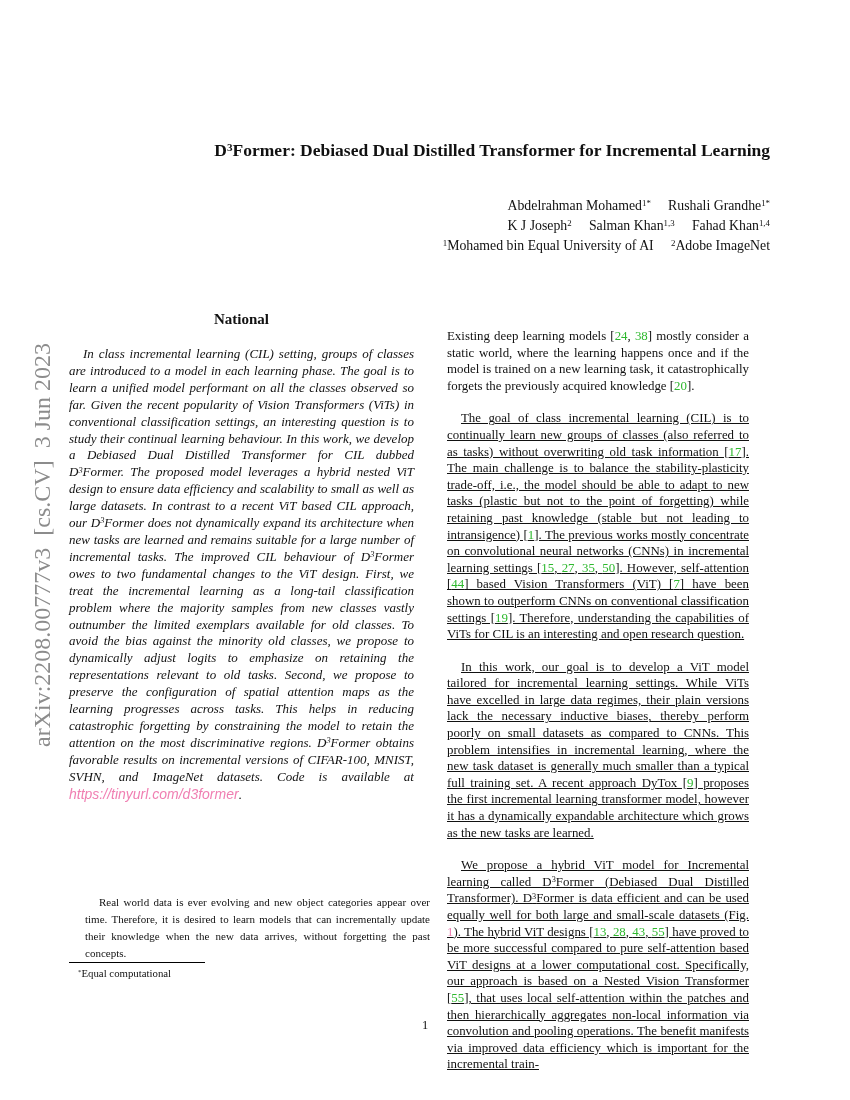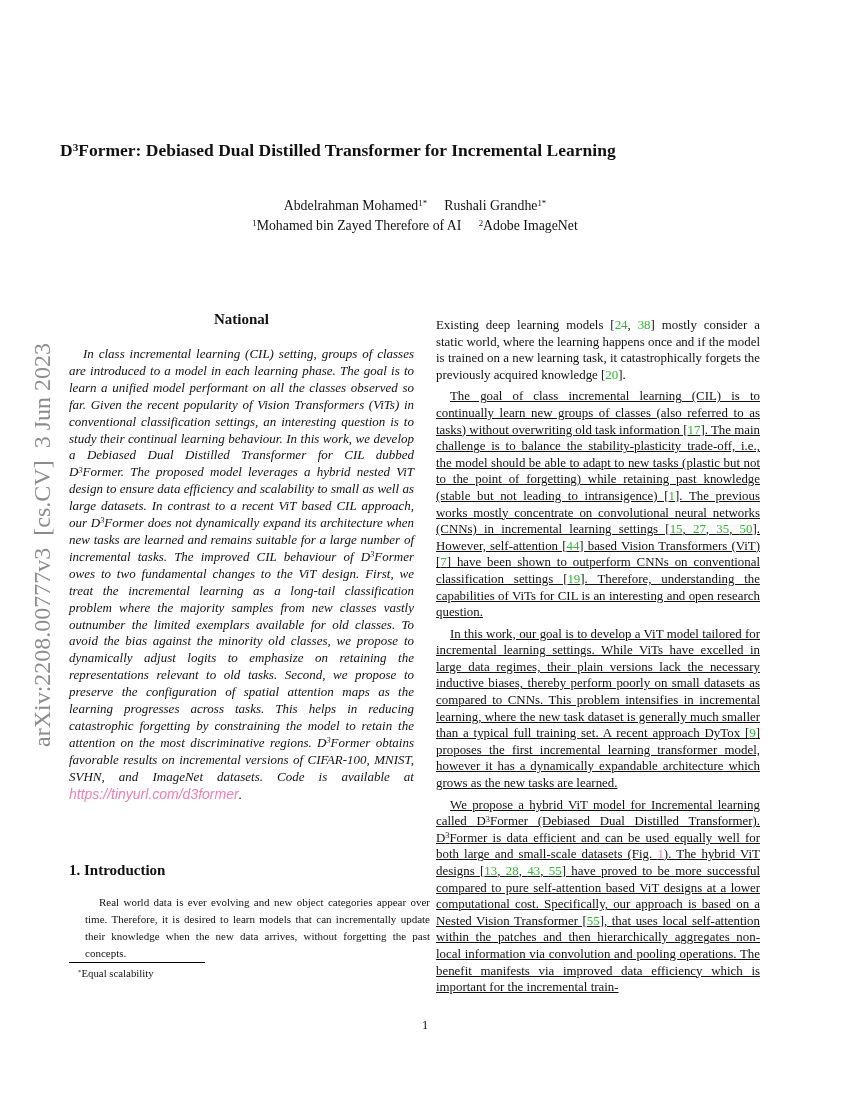--- a/index.html
+++ b/index.html
@@ -25,25 +25,25 @@
     line-height:28px;
     transform:rotate(-90deg);
     text-align:center;
     font-size:24px;
     color:var(--watermark-gray);
     white-space:pre;
   }
   
   .title{
     position:absolute;left:60px;top:138px;width:710px;
-    text-align:left;font-weight:bold;font-size:17.5px;line-height:24px;
+    text-align:right;font-weight:bold;font-size:17.5px;line-height:24px;
   }
   .authors{
     position:absolute;left:60px;top:196px;width:710px;
-    text-align:center;font-size:13.8px;line-height:20px;
+    text-align:right;font-size:13.8px;line-height:20px;
   }
   .authors > div{white-space:pre-wrap;}
   
   .abstract-heading{
     position:absolute;left:69px;top:311px;width:345px;
     text-align:center;font-weight:bold;font-size:15px;
   }
   .abstract-body{
     position:absolute;left:69px;top:346px;width:345px;
     font-style:italic;font-size:13px;line-height:16.9px;
@@ -62,21 +62,21 @@
     font-size:10.8px;line-height:14px;
   }
   .footnote-rule{
     width:136px;height:0;border-top:1px solid #000;margin:0 0 3px 0;
   }
   .footnote-text{padding-left:9px;}
   .right-col{
     position:absolute;left:431px;top:312px;width:334px;
     font-size:12.9px;line-height:16.6px;text-align:justify;
   }
-  .right-col p{margin:5px;}
+  .right-col p{margin:16px;}
   .right-col p.indent{text-indent:14px;text-decoration:underline;}
   .page-number{
     position:absolute;left:0;top:1018px;width:850px;
     text-align:center;font-size:12.5px;
   }
   
   .seg-sup{font-size:64%;line-height:0;position:relative;top:-0.45em;}
   .seg-cite{color:var(--citation-green);}
   .seg-figref{color:var(--link-pink);}
   .seg-link{
@@ -88,34 +88,34 @@
 <body>
 
 <div class="sheet">
 
   <div class="watermark">arXiv:2208.00777v3  [cs.CV]  3 Jun 2023</div>
 
   <div class="title"><span class="seg-text">D</span><span class="seg-sup">3</span><span class="seg-text">Former: Debiased Dual Distilled Transformer for Incremental Learning</span></div>
 
   <div class="authors">
     <div><span class="seg-text">Abdelrahman Mohamed</span><span class="seg-sup">1*</span><span class="seg-text">     </span><span class="seg-text">Rushali Grandhe</span><span class="seg-sup">1*</span></div>
-    <div><span class="seg-sup">1</span><span class="seg-text">Mohamed bin Zayed Therefore of AI</span><span class="seg-text">     </span><span class="seg-sup">2</span><span class="seg-text">Adobe ImageNet</span></div>
+    <div><span class="seg-text">K J Joseph</span><span class="seg-sup">2</span><span class="seg-text">     </span><span class="seg-text">Salman Khan</span><span class="seg-sup">1,3</span><span class="seg-text">     </span><span class="seg-text">Fahad Khan</span><span class="seg-sup">1,4</span></div>
+    <div><span class="seg-sup">1</span><span class="seg-text">Mohamed bin Equal University of AI</span><span class="seg-text">     </span><span class="seg-sup">2</span><span class="seg-text">Adobe ImageNet</span></div>
   </div>
 
   <div class="abstract-heading">National</div>
 
   <div class="abstract-body"><span class="seg-text">In class incremental learning (CIL) setting, groups of classes are introduced to a model in each learning phase. The goal is to learn a unified model performant on all the classes observed so far. Given the recent popularity of Vision Transformers (ViTs) in conventional classification settings, an interesting question is to study their continual learning behaviour. In this work, we develop a Debiased Dual Distilled Transformer for CIL dubbed D</span><span class="seg-sup">3</span><span class="seg-text">Former. The proposed model leverages a hybrid nested ViT design to ensure data efficiency and scalability to small as well as large datasets. In contrast to a recent ViT based CIL approach, our D</span><span class="seg-sup">3</span><span class="seg-text">Former does not dynamically expand its architecture when new tasks are learned and remains suitable for a large number of incremental tasks. The improved CIL behaviour of D</span><span class="seg-sup">3</span><span class="seg-text">Former owes to two fundamental changes to the ViT design. First, we treat the incremental learning as a long-tail classification problem where the majority samples from new classes vastly outnumber the limited exemplars available for old classes. To avoid the bias against the minority old classes, we propose to dynamically adjust logits to emphasize on retaining the representations relevant to old tasks. Second, we propose to preserve the configuration of spatial attention maps as the learning progresses across tasks. This helps in reducing catastrophic forgetting by constraining the model to retain the attention on the most discriminative regions. D</span><span class="seg-sup">3</span><span class="seg-text">Former obtains favorable results on incremental versions of CIFAR-100, MNIST, SVHN, and ImageNet datasets. Code is available at </span><span class="seg-link">https://tinyurl.com/d3former</span><span class="seg-text">.</span></div>
 
-  <div class="intro-heading">1. Introduction</div>
 
   <div class="intro-body"><span class="seg-text">Real world data is ever evolving and new object categories appear over time. Therefore, it is desired to learn models that can incrementally update their knowledge when the new data arrives, without forgetting the past concepts.</span></div>
 
   <div class="footnote">
     <div class="footnote-rule"></div>
-    <div class="footnote-text"><span class="seg-sup">*</span><span class="seg-text">Equal scalability</span></div>
+    <div class="footnote-text"><span class="seg-sup">*</span><span class="seg-text">Equal computational</span></div>
   </div>
 
   <div class="right-col">
     <p><span class="seg-text">Existing deep learning models [</span><span class="seg-cite">24</span><span class="seg-text">, </span><span class="seg-cite">38</span><span class="seg-text">] mostly consider a static world, where the learning happens once and if the model is trained on a new learning task, it catastrophically forgets the previously acquired knowledge [</span><span class="seg-cite">20</span><span class="seg-text">].</span></p>
     <p class="indent"><span class="seg-text">The goal of class incremental learning (CIL) is to continually learn new groups of classes (also referred to as tasks) without overwriting old task information [</span><span class="seg-cite">17</span><span class="seg-text">]. The main challenge is to balance the stability-plasticity trade-off, i.e., the model should be able to adapt to new tasks (plastic but not to the point of forgetting) while retaining past knowledge (stable but not leading to intransigence) [</span><span class="seg-cite">1</span><span class="seg-text">]. The previous works mostly concentrate on convolutional neural networks (CNNs) in incremental learning settings [</span><span class="seg-cite">15</span><span class="seg-text">, </span><span class="seg-cite">27</span><span class="seg-text">, </span><span class="seg-cite">35</span><span class="seg-text">, </span><span class="seg-cite">50</span><span class="seg-text">]. However, self-attention [</span><span class="seg-cite">44</span><span class="seg-text">] based Vision Transformers (ViT) [</span><span class="seg-cite">7</span><span class="seg-text">] have been shown to outperform CNNs on conventional classification settings [</span><span class="seg-cite">19</span><span class="seg-text">]. Therefore, understanding the capabilities of ViTs for CIL is an interesting and open research question.</span></p>
     <p class="indent"><span class="seg-text">In this work, our goal is to develop a ViT model tailored for incremental learning settings. While ViTs have excelled in large data regimes, their plain versions lack the necessary inductive biases, thereby perform poorly on small datasets as compared to CNNs. This problem intensifies in incremental learning, where the new task dataset is generally much smaller than a typical full training set. A recent approach DyTox [</span><span class="seg-cite">9</span><span class="seg-text">] proposes the first incremental learning transformer model, however it has a dynamically expandable architecture which grows as the new tasks are learned.</span></p>
     <p class="indent"><span class="seg-text">We propose a hybrid ViT model for Incremental learning called D</span><span class="seg-sup">3</span><span class="seg-text">Former (Debiased Dual Distilled Transformer). D</span><span class="seg-sup">3</span><span class="seg-text">Former is data efficient and can be used equally well for both large and small-scale datasets (Fig. </span><span class="seg-figref">1</span><span class="seg-text">).  The hybrid ViT designs [</span><span class="seg-cite">13</span><span class="seg-text">, </span><span class="seg-cite">28</span><span class="seg-text">, </span><span class="seg-cite">43</span><span class="seg-text">, </span><span class="seg-cite">55</span><span class="seg-text">] have proved to be more successful compared to pure self-attention based ViT designs at a lower computational cost. Specifically, our approach is based on a Nested Vision Transformer [</span><span class="seg-cite">55</span><span class="seg-text">], that uses local self-attention within the patches and then hierarchically aggregates non-local information via convolution and pooling operations. The benefit manifests via improved data efficiency which is important for the incremental train-</span></p>
   </div>
 
   <div class="page-number">1</div>

